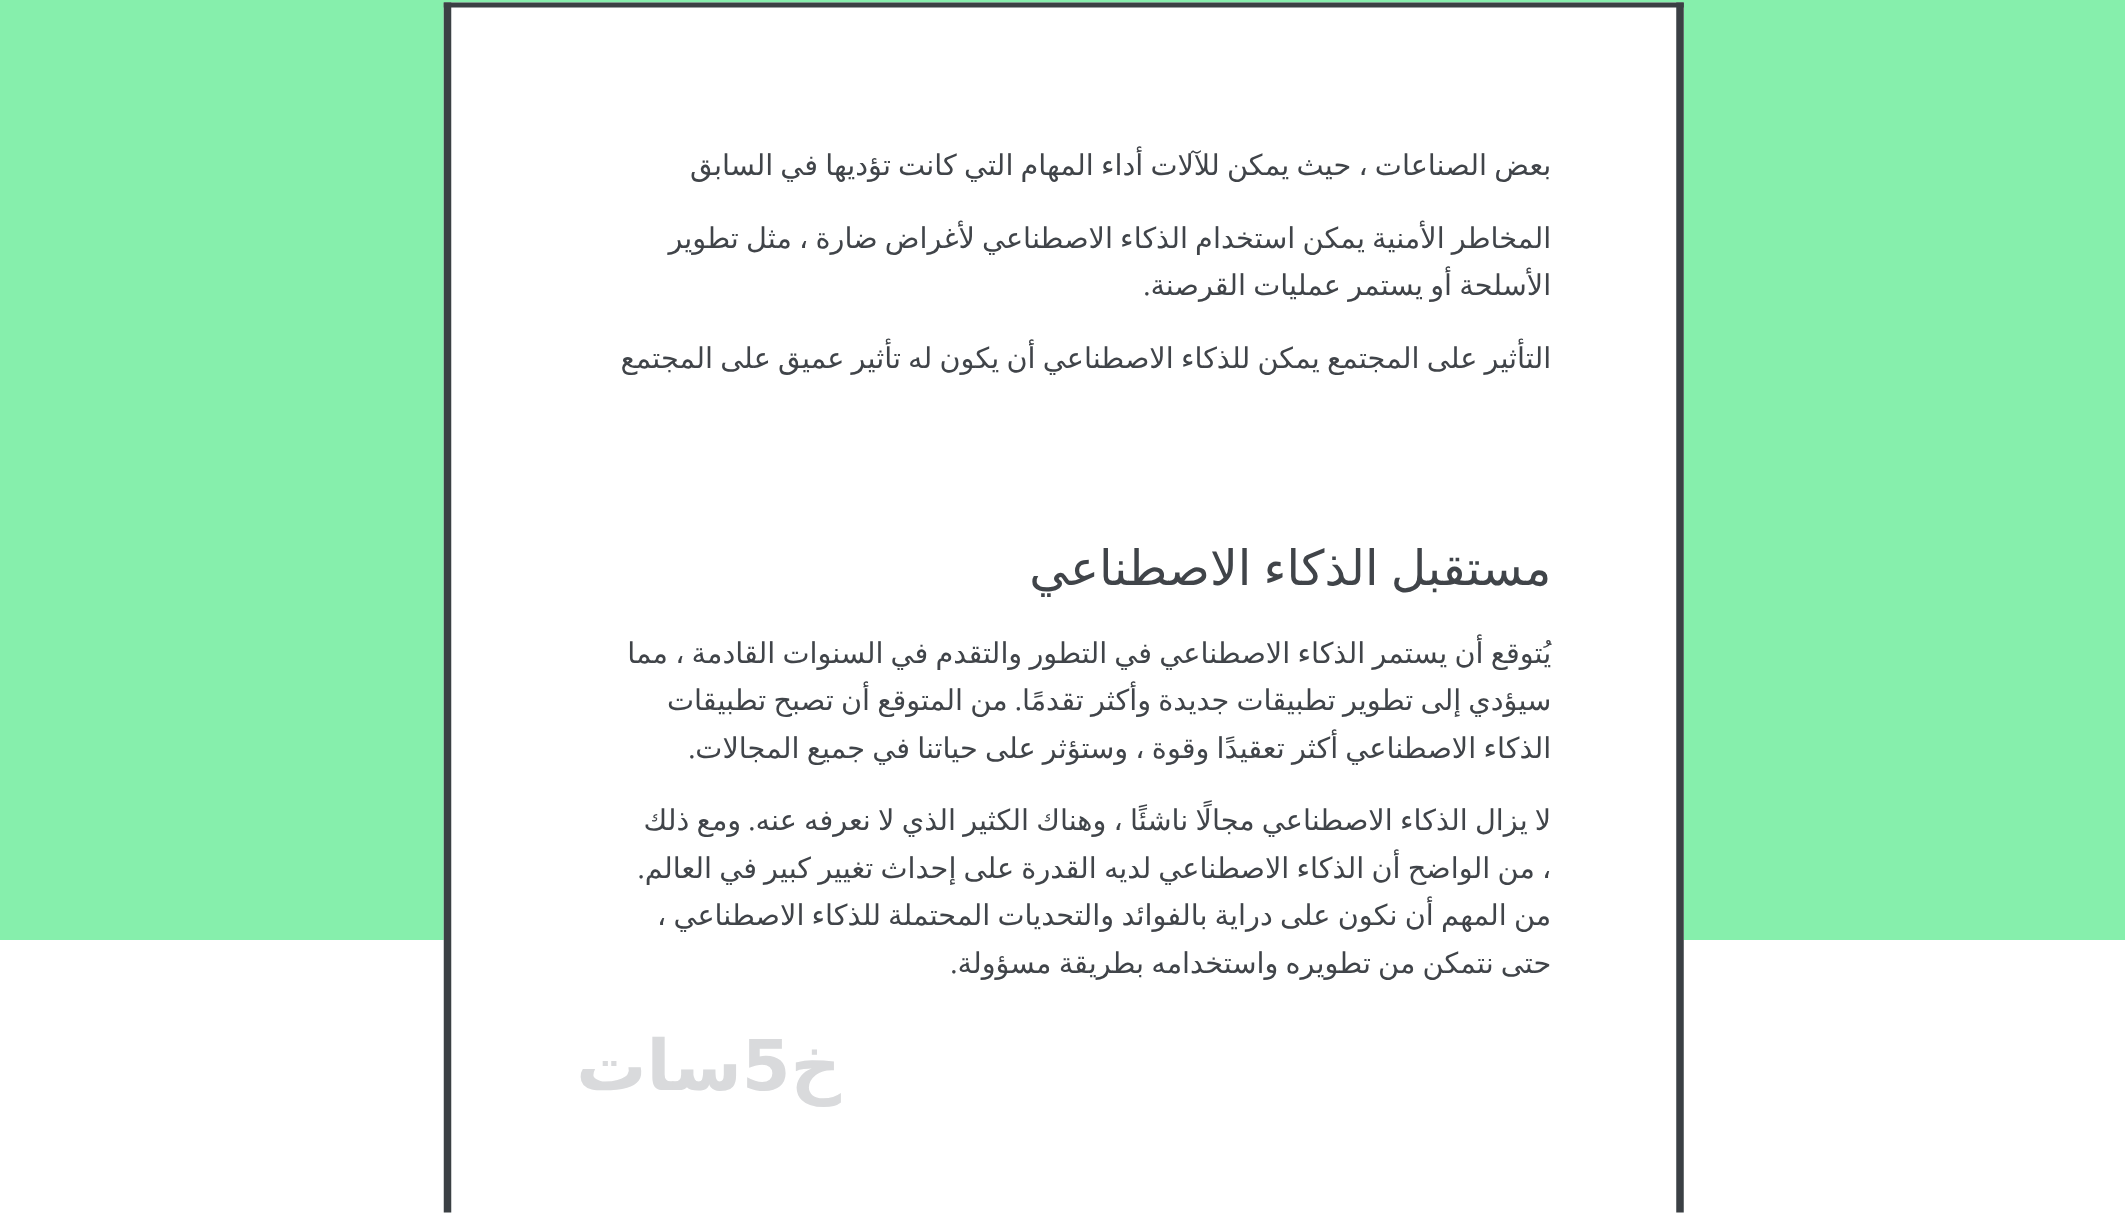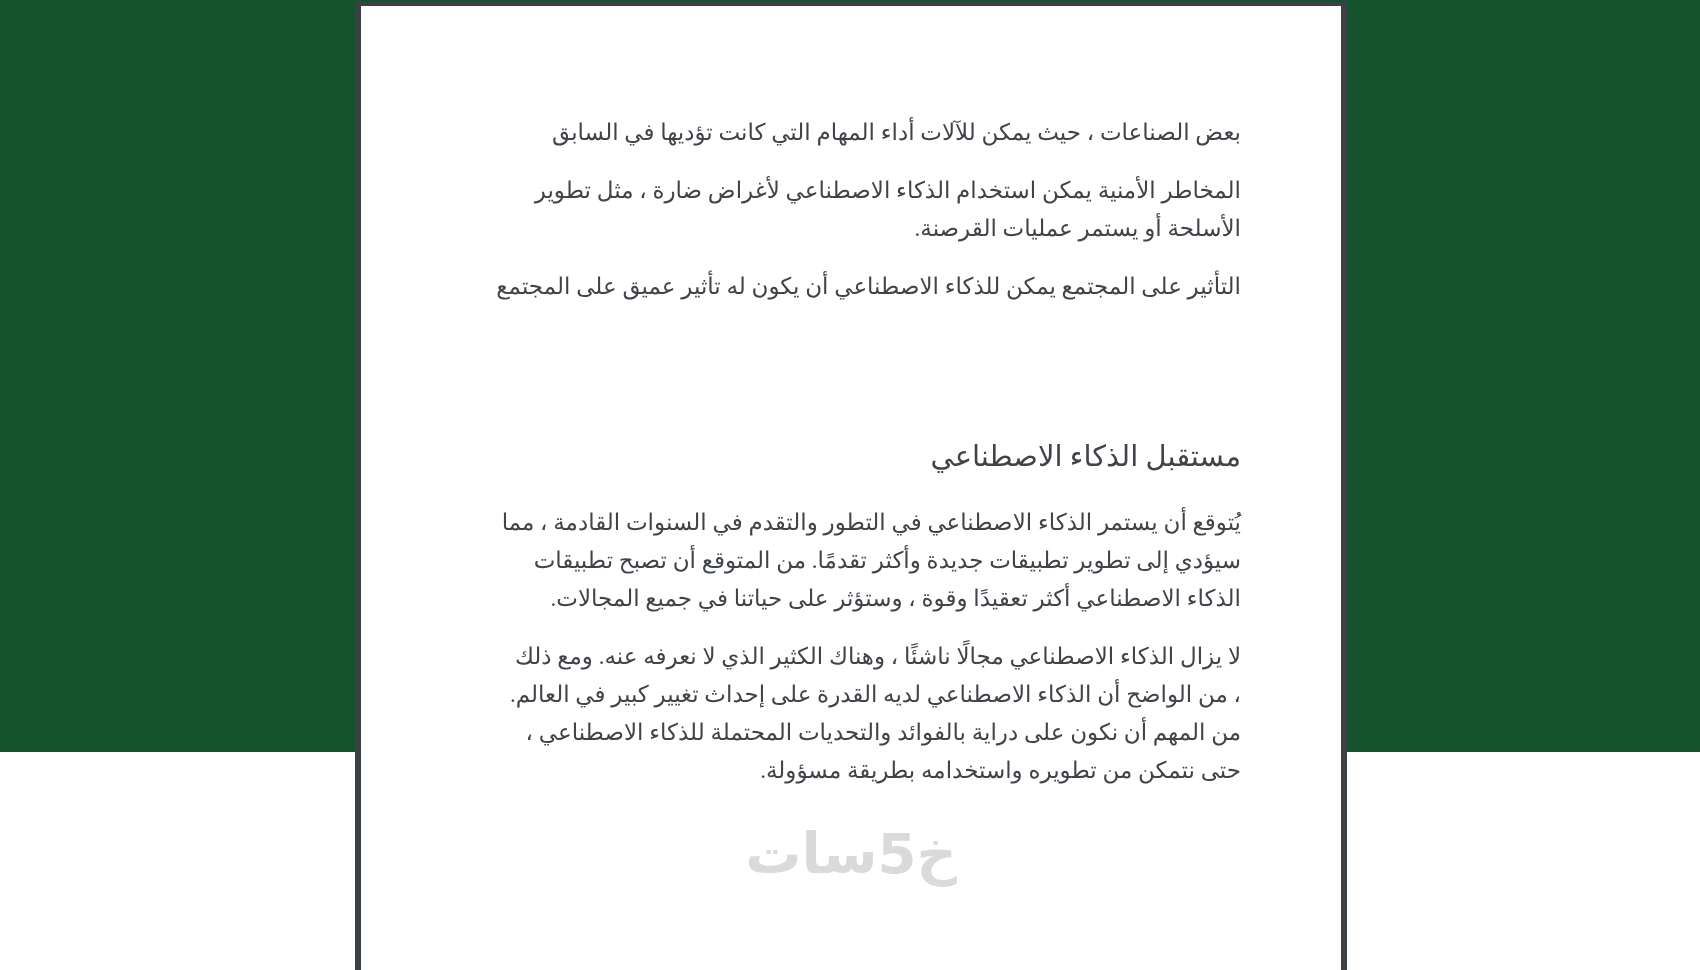--- a/index.html
+++ b/index.html
@@ -11,50 +11,50 @@
   * { margin: 0; padding: 0; box-sizing: border-box; }
   html, body {
     width: 1700px; height: 970px;
     background: #ffffff;
     overflow: hidden;
     font-family: "Liberation Serif", "DejaVu Serif", serif;
   }
   .canvas {
     position: relative;
     width: 1700px; height: 752px;
-    background: #14532d;
+    background: #86efac;
   }
   .page {
     position: absolute;
     left: 355px; top: 2px;
     width: 992px; height: 975px; 
     background: var(--page-bg);
     border: solid var(--border);
     border-width: 4px 6px 0 6px;
   }
   .content {
     direction: rtl;
     text-align: right;
     padding: 108px 100px 0 100px;
     color: var(--text);
     font-size: 23px;
     line-height: 38px;
   }
   .para { margin: 0 0 20px 0; }
   .para .line { display: block; }
   .heading {
-    font-size: 29px;
+    font-size: 39px;
     font-weight: 400;
     line-height: 44px;
     margin: 128px 0 26px 0;
     color: var(--text);
   }
   .watermark-row {
     margin-top: 36px;
-    text-align: center;
+    text-align: left;
   }
   .watermark {
     display: inline-block;
     direction: rtl;
     font-family: "DejaVu Sans", "Liberation Sans", sans-serif;
     font-weight: 700;
     font-size: 56px;
     line-height: 56px;
     color: var(--watermark);
     letter-spacing: 1px;

